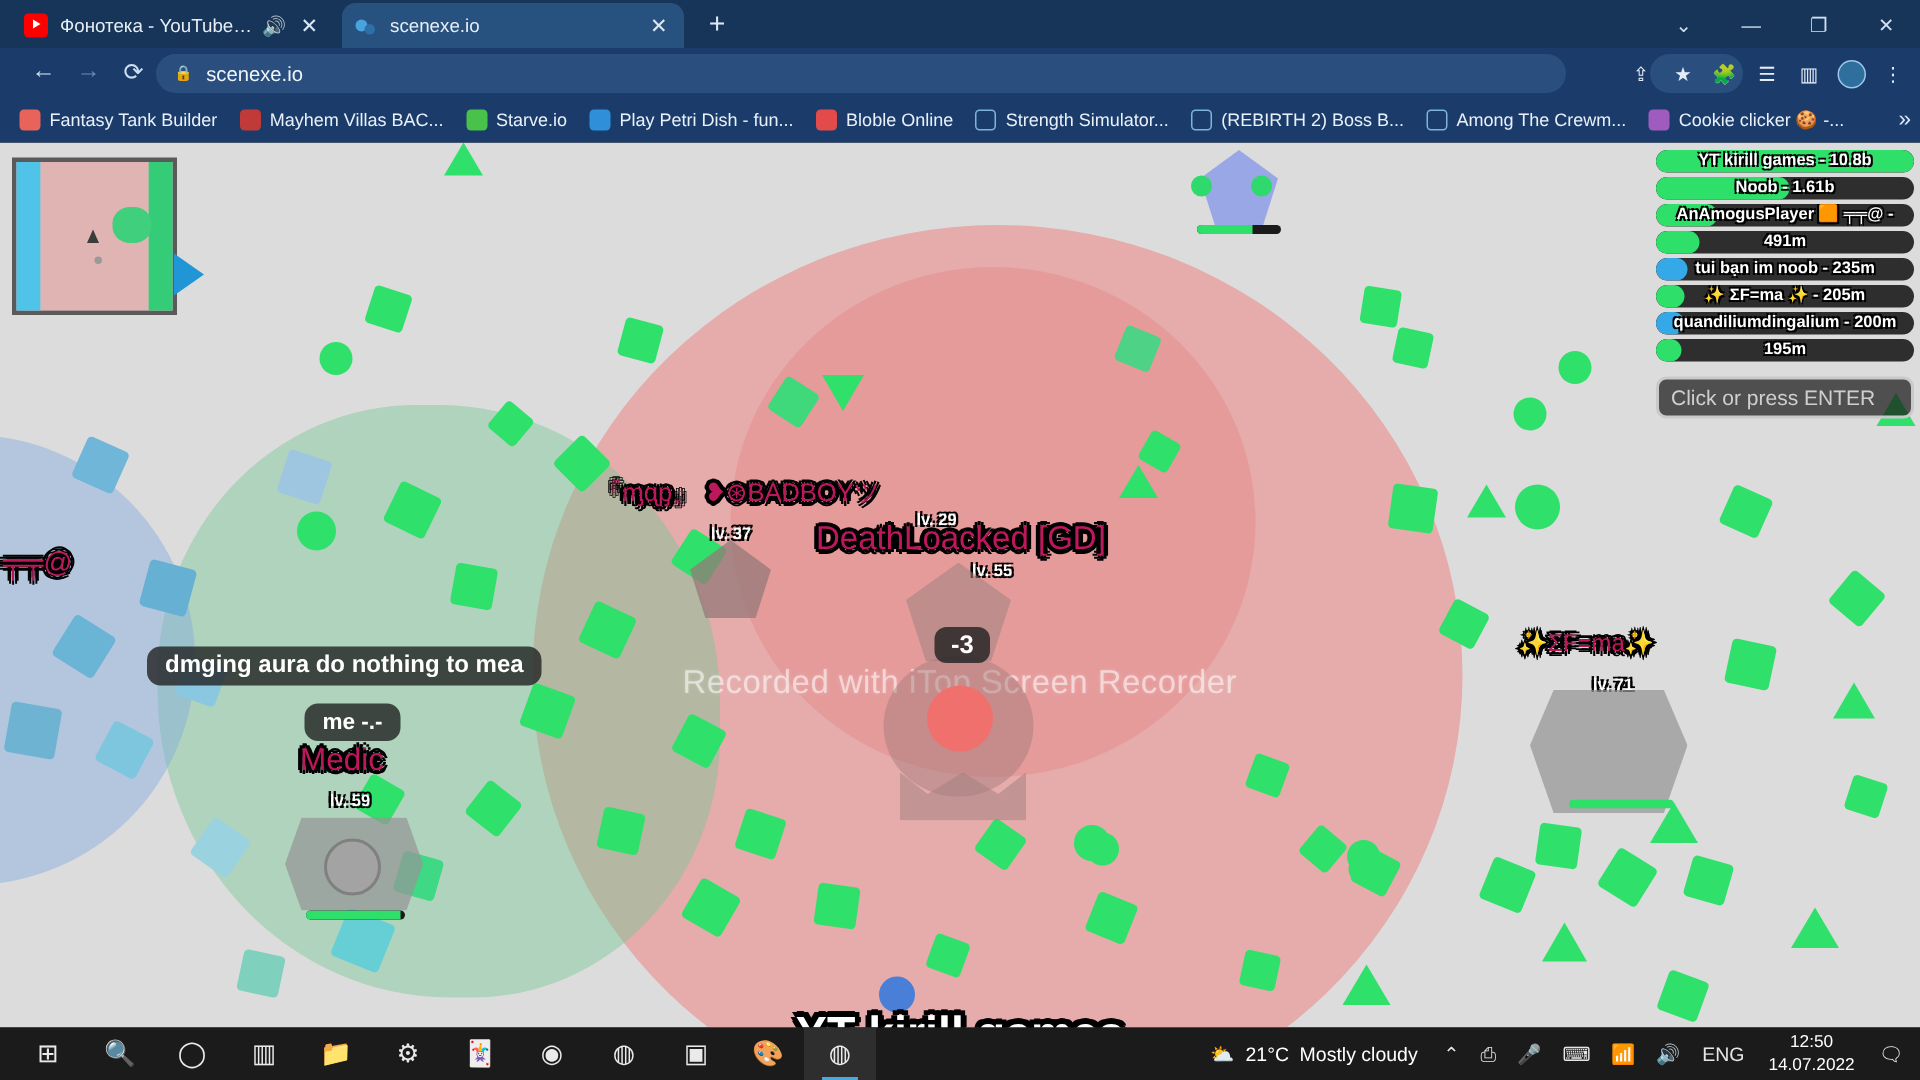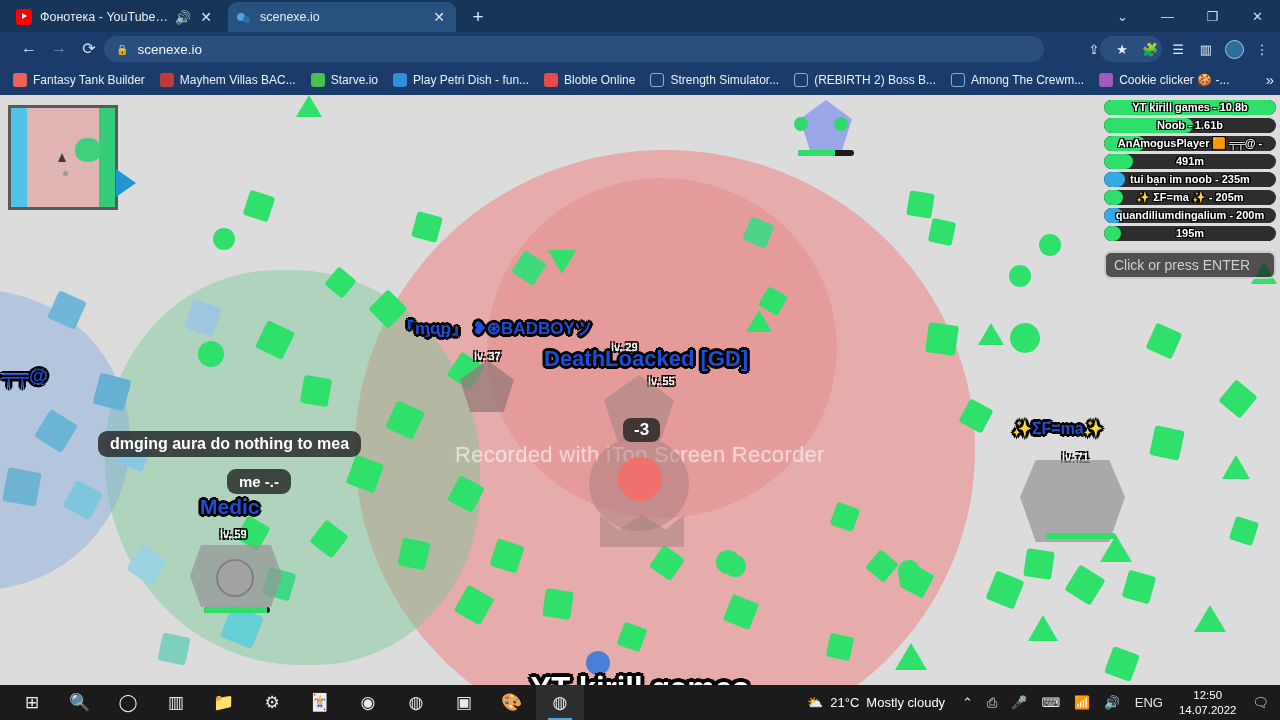--- a/index.html
+++ b/index.html
@@ -47,21 +47,21 @@
   .game{position:absolute;left:0;top:95px;width:1280px;height:590px;background:#dcdcdc;overflow:hidden;}
   .zone{position:absolute;border-radius:50%;}
   .shape{position:absolute;}
   .sq{border-radius:3px;}
   .tri{width:0;height:0;}
 
   .watermark{position:absolute;left:455px;top:347px;color:rgba(255,255,255,.55);font-size:22px;letter-spacing:.3px;white-space:nowrap;text-shadow:0 0 3px rgba(255,255,255,.2);}
 
   
   .np{position:absolute;text-align:right;white-space:nowrap;
-      color:#1d4ed8;font-weight:bold;
+      color:#be185d;font-weight:normal;
       text-shadow:-2px -2px 0 #000,2px -2px 0 #000,-2px 2px 0 #000,2px 2px 0 #000,0 3px 0 #000,0 -3px 0 #000,3px 0 0 #000,-3px 0 0 #000;}
   .lvl{position:absolute;white-space:nowrap;color:#fff;font-weight:bold;font-size:11px;
        text-shadow:-1.6px -1.6px 0 #000,1.6px -1.6px 0 #000,-1.6px 1.6px 0 #000,1.6px 1.6px 0 #000;}
   .chatb{position:absolute;background:rgba(30,30,30,.78);color:#fff;font-weight:bold;border-radius:9px;padding:4px 12px;white-space:nowrap;}
 
   .dmgnum{position:absolute;background:rgba(35,35,35,.82);color:#fff;font-weight:bold;font-size:17px;border-radius:8px;padding:2px 11px;}
 
   
   .lbwrap{position:absolute;right:4px;top:2px;width:172px;}
   .lbtitle{text-align:center;color:#fff;font-weight:bold;font-size:21px;letter-spacing:.3px;
@@ -222,21 +222,21 @@
 
     <div class="tank" style="left:592px;top:280px;">
       <div style="position:absolute;left:12px;top:0px;width:70px;height:66px;background:rgba(160,130,130,.55);clip-path:polygon(50% 0,100% 38%,81% 100%,19% 100%,0 38%);"></div>
       <div style="position:absolute;left:-3px;top:62px;width:100px;height:94px;border-radius:50%;background:rgba(160,120,120,.45);"></div>
       <div style="position:absolute;left:26px;top:82px;width:44px;height:44px;border-radius:50%;background:#f0706d;"></div>
       <div style="position:absolute;left:8px;top:140px;width:84px;height:32px;background:rgba(160,125,125,.5);clip-path:polygon(0 0,22% 45%,50% 0,78% 45%,100% 0,100% 100%,0 100%);"></div>
     </div>
     <div class="dmgnum" style="left:623px;top:323px;">-3</div>
 
     <div class="chatb" style="left:98px;top:336px;font-size:16px;">dmging aura do nothing to mea</div>
-    <div class="chatb" style="left:203px;top:374px;font-size:15px;margin-left:24px;">me -.-</div>
+    <div class="chatb" style="left:203px;top:374px;font-size:15px;">me -.-</div>
     <div class="np" style="left:200px;top:400px;font-size:21px;">Medic</div>
     <div class="lvl" style="left:220px;top:433px;">lv. 59</div>
     <div class="tank" style="left:190px;top:450px;">
       <div style="position:absolute;left:0;top:0;width:92px;height:62px;background:rgba(150,150,150,.72);clip-path:polygon(12% 0,88% 0,100% 50%,88% 100%,12% 100%,0 50%);"></div>
       <div class="body" style="left:26px;top:14px;width:38px;height:38px;"></div>
       <div class="hpbar" style="left:14px;top:62px;width:66px;">
           <i style="width:95%"></i>
         </div>
     </div>
 

